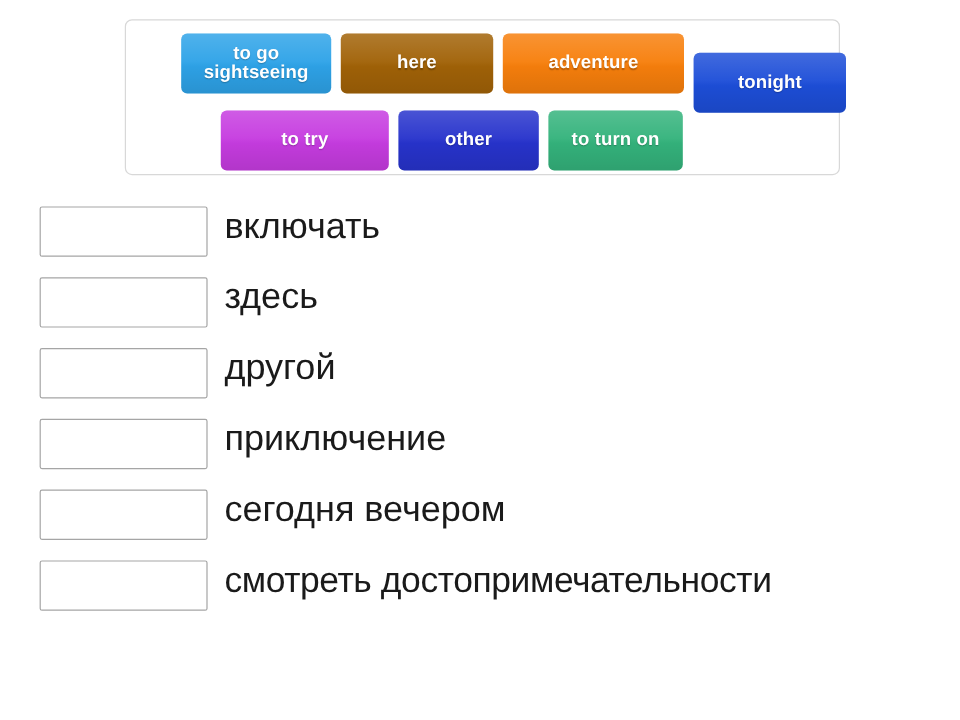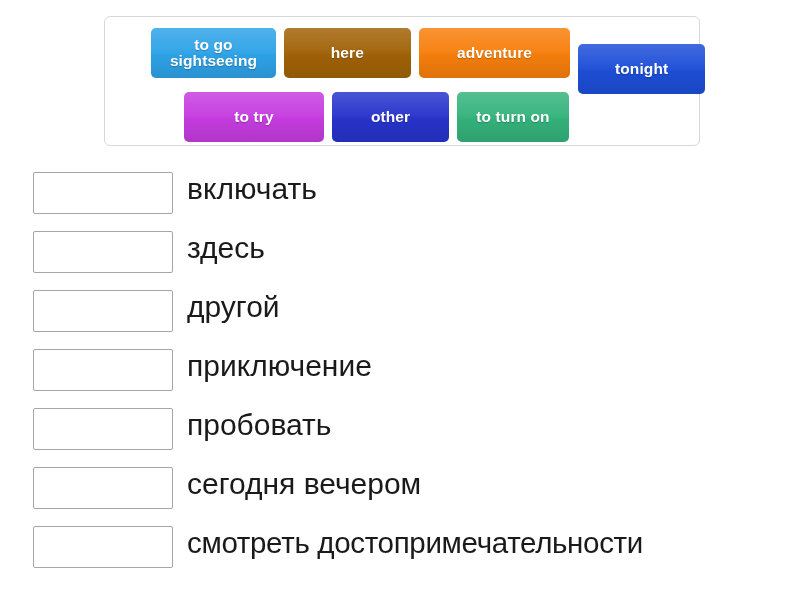--- a/index.html
+++ b/index.html
@@ -169,24 +169,20 @@
   <div class="answer-row">
     <div class="drop-box"></div>
     <div class="answer-label">другой</div>
   </div>
 
   <div class="answer-row">
     <div class="drop-box"></div>
     <div class="answer-label">приключение</div>
   </div>
 
-  <div class="answer-row">
-    <div class="drop-box"></div>
-    <div class="answer-label">пробовать</div>
-  </div>
 
   <div class="answer-row">
     <div class="drop-box"></div>
     <div class="answer-label">сегодня вечером</div>
   </div>
 
   <div class="answer-row">
     <div class="drop-box"></div>
     <div class="answer-label squeeze">смотреть достопримечательности</div>
   </div>

